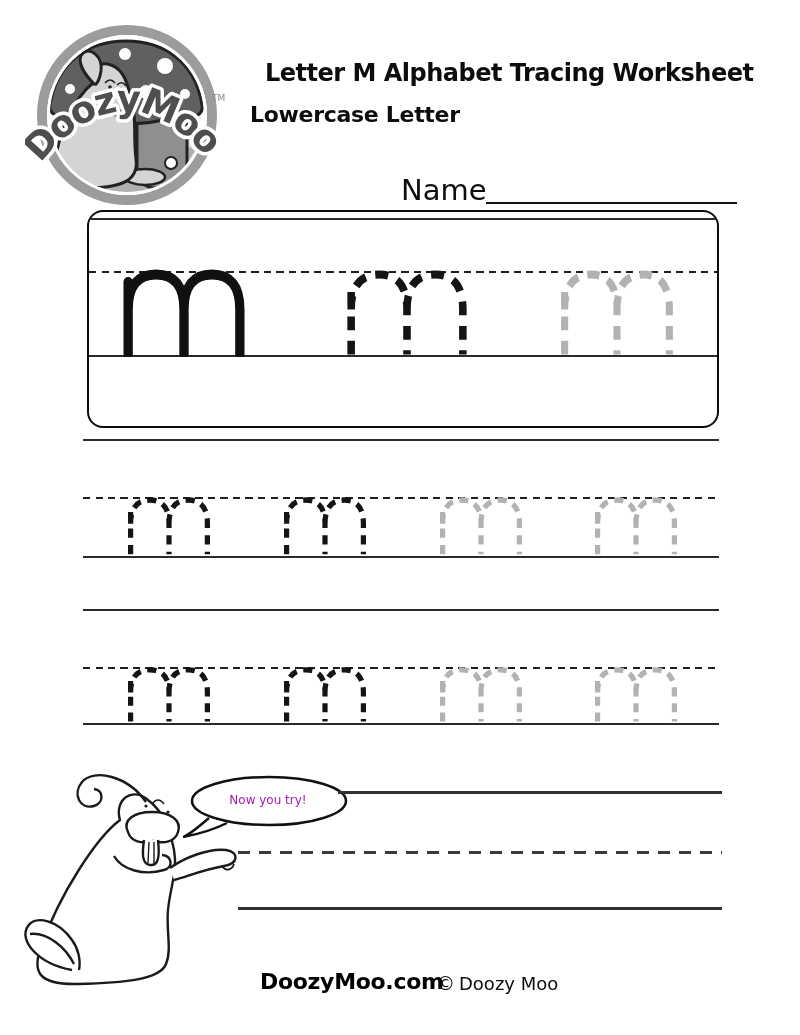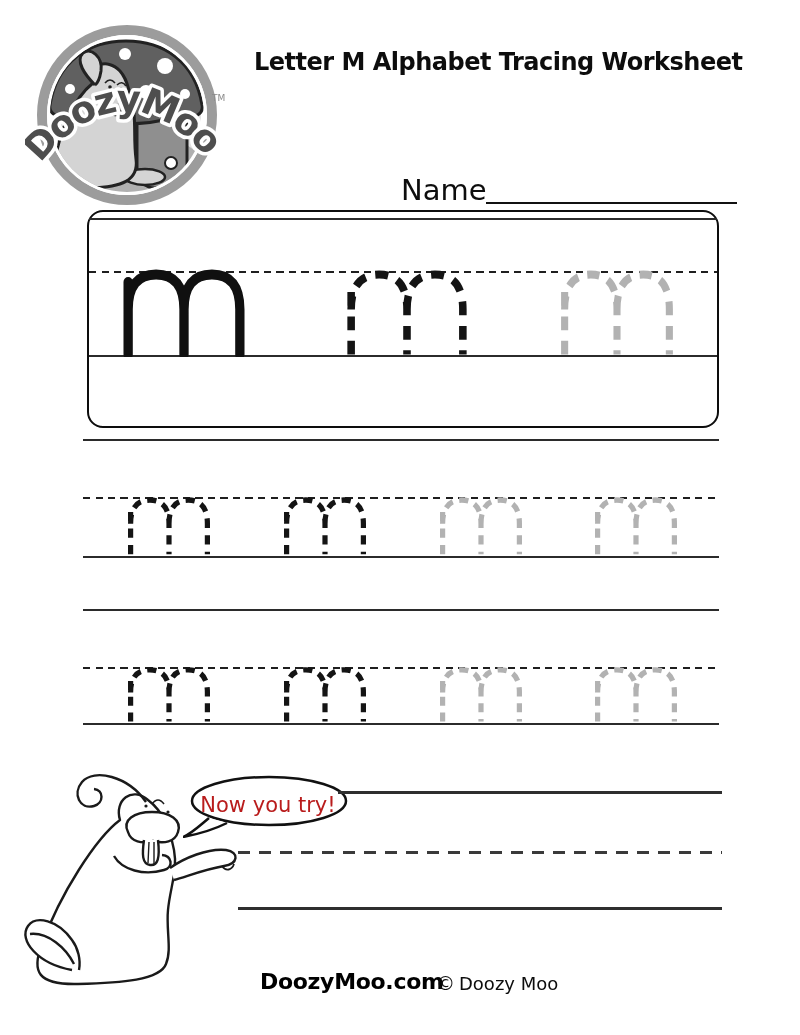--- a/index.html
+++ b/index.html
@@ -6,21 +6,21 @@
   body{
     width:800px;height:1035px;position:relative;background:#ffffff;
     font-family:"DejaVu Sans","Liberation Sans",sans-serif;color:#111;
     overflow:hidden;
   }
   .abs{position:absolute}
 
   
   #logo{left:25px;top:13px;width:200px;height:196px}
   #title-block{left:250px;top:44px;width:545px}
-  #page-title{margin:4px;font-size:24px;font-weight:700;letter-spacing:-0.5px;color:#0d0d0d}
+  #page-title{margin:15px;font-size:24px;font-weight:700;letter-spacing:-0.5px;color:#0d0d0d}
   #page-subtitle{margin:7px 0 0 0;font-size:22px;font-weight:700;letter-spacing:-0.3px;color:#0d0d0d}
   #name-label{left:401px;top:173px;font-size:29px;color:#0d0d0d}
   #name-line{left:486px;top:202px;width:251px;height:2px;background:#111}
 
   
   .line-solid{height:2px;background:#2b2b2b}
   .line-dashed{height:2px;background:repeating-linear-gradient(90deg,#1f1f1f 0 7px,transparent 7px 12.5px)}
   .line-solid-big{height:3px;background:#2f2f2f}
   .line-dashed-big{height:3px;background:repeating-linear-gradient(90deg,#3a3a3a 0 12px,transparent 12px 21px)}
 
@@ -51,21 +51,21 @@
 
   
   svg.glyph{overflow:visible}
   svg.glyph.solid{stroke:#101010;stroke-width:8;stroke-linecap:round;fill:none}
   svg.glyph.dashed{stroke:#141414;stroke-width:6.5;stroke-dasharray:11 8.5;stroke-linecap:butt;fill:none}
   svg.glyph.faded{stroke:#b2b2b2;stroke-width:6.5;stroke-dasharray:11 8.5;stroke-linecap:butt;fill:none}
 
   
   #mascot{left:18px;top:772px;width:226px;height:218px}
   #speech-bubble{left:183px;top:774px;width:166px;height:64px}
-  #bubble-text{left:193px;top:793px;width:150px;text-align:center;font-size:21px;color:#b91c1c;white-space:nowrap}
+  #bubble-text{left:193px;top:793px;width:150px;text-align:center;font-size:12px;color:#a21caf;white-space:nowrap}
   #try-line-top{left:338px;top:791px;width:384px}
   #try-line-mid{left:238px;top:851px;width:484px}
   #try-line-bottom{left:238px;top:907px;width:484px}
 
   
   #footer-site{left:260px;top:969px;font-size:22px;font-weight:700;letter-spacing:-0.3px;color:#000000}
   #footer-copy{left:436px;top:973px;display:flex;align-items:center;gap:4px;color:#0d0d0d}
   #footer-copy .sym{font-size:19px;line-height:1}
   #footer-copy .owner{font-size:18px}
 
@@ -117,20 +117,21 @@
   </g>
   <path id="brand-arc" d="M14,152 Q100,44 190,154" fill="none"></path>
   <text font-size="37" font-weight="bold" letter-spacing="-1" fill="#4e4e4e" stroke="#ffffff" stroke-width="7" paint-order="stroke" stroke-linejoin="round">
     <textPath href="#brand-arc" startOffset="2" textLength="198">DoozyMoo</textPath>
   </text>
   <text x="187" y="88" font-size="9" fill="#8a8a8a">TM</text>
 </svg>
 
 <div id="title-block" class="abs">
   <h1 id="page-title">Letter M Alphabet Tracing Worksheet</h1>
+  <h2 id="page-subtitle">Lowercase Letter</h2>
 </div>
 
 <div id="name-label" class="abs">Name</div>
 <div id="name-line" class="abs"></div>
 
 <div id="example-box" class="abs">
   <div class="topline line-solid"></div>
   <div class="midline line-dashed"></div>
   <div class="baseline line-solid"></div>
 <svg class="glyph solid" viewBox="0 0 110 72" preserveAspectRatio="none" aria-label="m">

